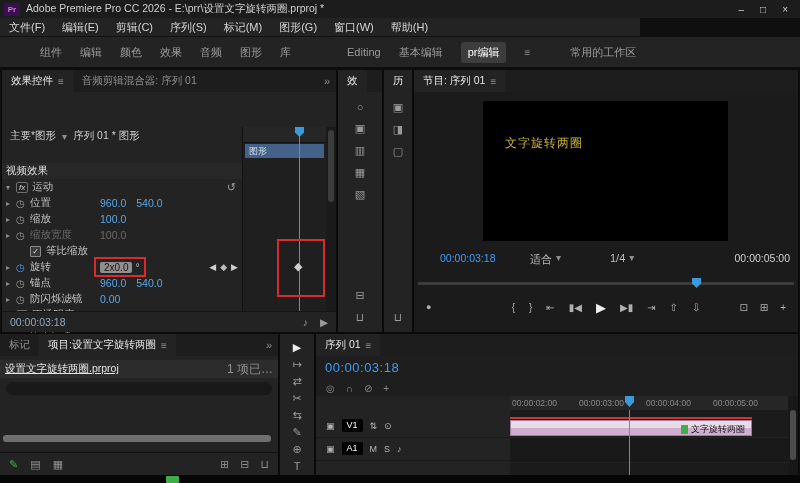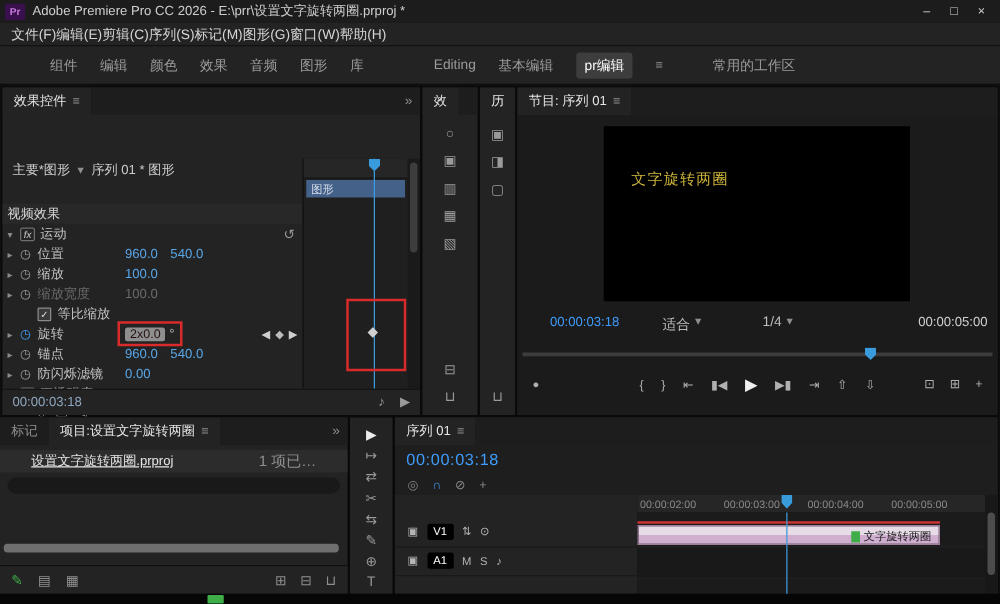--- a/index.html
+++ b/index.html
@@ -5,22 +5,22 @@
   html,body{margin:0;padding:0;background:#000;}
   .app{position:relative;width:800px;height:483px;background:#0f0f0f;overflow:hidden;
        font-family:"Liberation Sans","DejaVu Sans",sans-serif;font-size:11px;color:#c8c8c8;}
 
   
   .titlebar{position:absolute;left:0;top:0;width:800px;height:18px;background:#1c1c1c;display:flex;align-items:center;}
   .prlogo{width:16px;height:13px;background:#3a0f4d;color:#c77ddf;font-size:8px;font-weight:bold;
           display:flex;align-items:center;justify-content:center;margin:0 6px 0 4px;border-radius:1px;}
   .tbtitle{font-size:10.5px;color:#cfcfcf;white-space:nowrap;}
   .winbtns{margin-left:auto;display:flex;gap:16px;padding-right:12px;color:#cfcfcf;font-size:10px;}
-  .menubar{position:absolute;left:0;top:18px;width:800px;height:19px;background:#232323;display:flex;align-items:center;
-           padding-left:9px;box-sizing:border-box;color:#d6d6d6;border-bottom:1px solid #121212;}
+  .menubar{position:absolute;left:0;top:18px;width:640px;height:19px;background:#232323;display:flex;align-items:center;
+           gap:17px;padding-left:9px;box-sizing:border-box;color:#d6d6d6;border-bottom:1px solid #121212;}
   .wsbar{position:absolute;left:0;top:37px;width:800px;height:31px;background:#232323;display:flex;align-items:center;
          gap:18px;padding-left:40px;box-sizing:border-box;color:#9b9b9b;border-bottom:1px solid #0c0c0c;}
   .ws-active{color:#ffffff;background:#3d3d3d;padding:3px 7px;border-radius:3px;}
   .ws-editing{margin-left:38px;}
   .ws-right{margin-left:22px;}
 
   
   .panel{position:absolute;background:#232323;box-shadow:0 0 0 1px #0a0a0a;}
   .tabbar{height:22px;background:#1d1d1d;display:flex;align-items:stretch;overflow:hidden;}
   .tab{display:flex;align-items:center;gap:5px;padding:0 9px;color:#8f8f8f;white-space:nowrap;font-size:10.5px;}
@@ -93,21 +93,21 @@
              clip-path:polygon(0 0,100% 0,100% 55%,50% 100%,0 55%);}
   .prog-transport{position:absolute;left:0;right:0;top:200px;height:38px;}
   .tctr{position:absolute;left:0;right:0;top:8px;display:flex;justify-content:center;gap:14px;
         color:#b0b0b0;font-size:10px;align-items:center;}
   .tctr .bigplay{color:#f0f0f0;font-size:13px;}
   .tleft{position:absolute;left:12px;top:10px;color:#b0b0b0;font-size:9px;}
   .tright{position:absolute;right:12px;top:10px;display:flex;gap:12px;color:#b0b0b0;font-size:10px;}
 
   
   #proj{left:0;top:334px;width:278px;height:141px;}
-  .proj-file{position:absolute;left:0;top:26px;right:0;height:18px;display:flex;align-items:center;padding:0 25px;background:#2c2c2c;}
+  .proj-file{position:absolute;left:0;top:26px;right:0;height:18px;display:flex;align-items:center;padding:0 5px;background:#2c2c2c;}
   .fname{color:#e4e4e4;text-decoration:underline;font-size:10.5px;}
   .fcount{margin-left:auto;color:#8f8f8f;font-size:12px;}
   .proj-search{position:absolute;left:6px;top:48px;right:6px;height:13px;background:#191919;border-radius:7px;
                color:#777;font-size:9px;padding-left:8px;border:none;box-sizing:border-box;}
   .proj-scroll{position:absolute;left:3px;top:101px;width:268px;height:7px;background:#6f6f6f;border-radius:3px;}
   .proj-foot{position:absolute;left:0;right:0;bottom:0;height:22px;border-top:1px solid #101010;display:flex;
              align-items:center;gap:12px;padding:0 9px;color:#8f8f8f;background:#232323;}
   .greenpen{color:#3fae49;}
   .pf-right{margin-left:auto;display:flex;gap:11px;}
 
@@ -185,20 +185,21 @@
     <span class="mi">≡</span>
     <span class="ws-right">常用的工作区</span>
   </div>
 
   <div class="panel" id="ec">
     <div class="tabbar">
       <span class="tab active">
         <span>效果控件</span>
         <span class="mi">≡</span>
       </span>
+      <span class="tab">音频剪辑混合器: 序列 01</span>
       <span class="tab-ovf">»</span>
     </div>
     <div class="ec-body">
       <div class="ec-head">
         <span>主要*图形</span>
         <span class="mi">▾</span>
         <span>序列 01 * 图形</span>
       </div>
 
       <div class="ec-rows">

